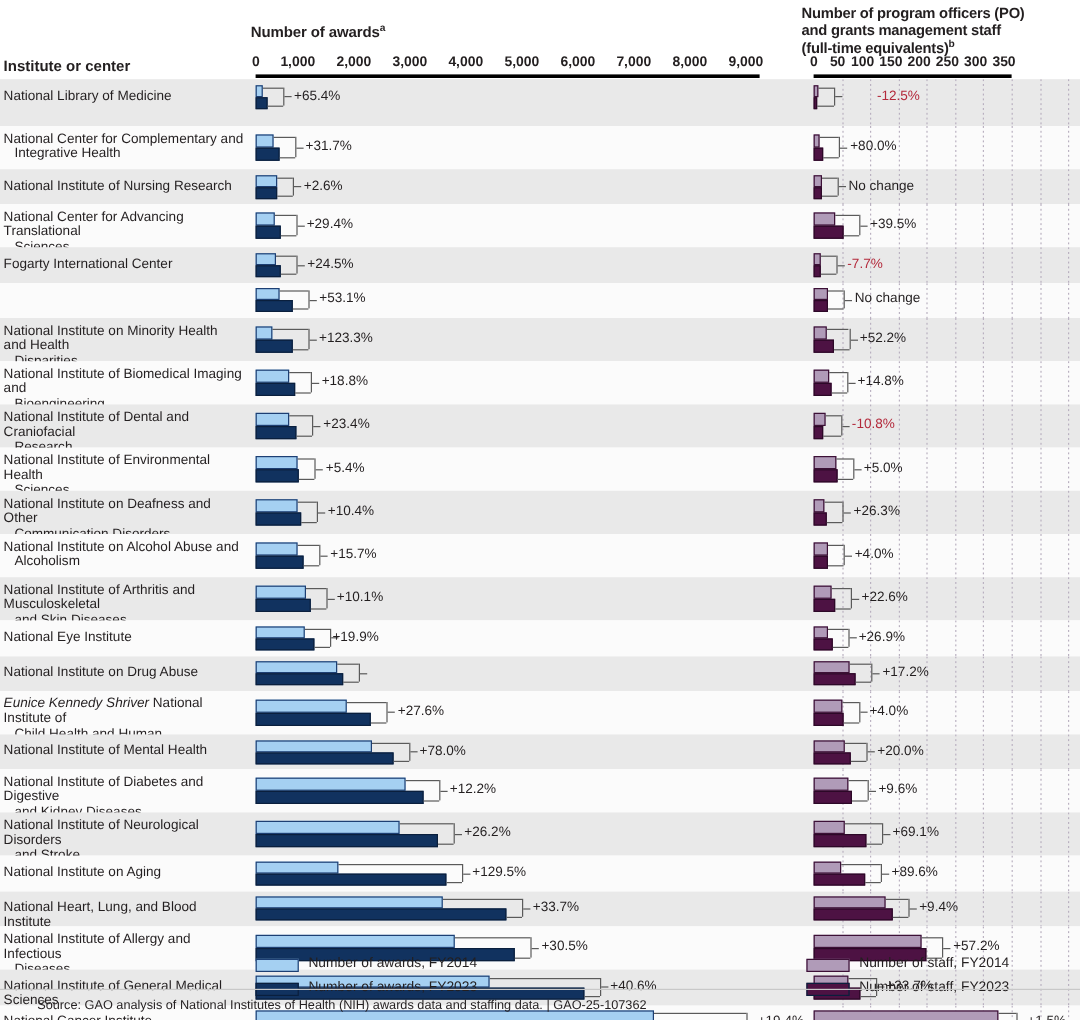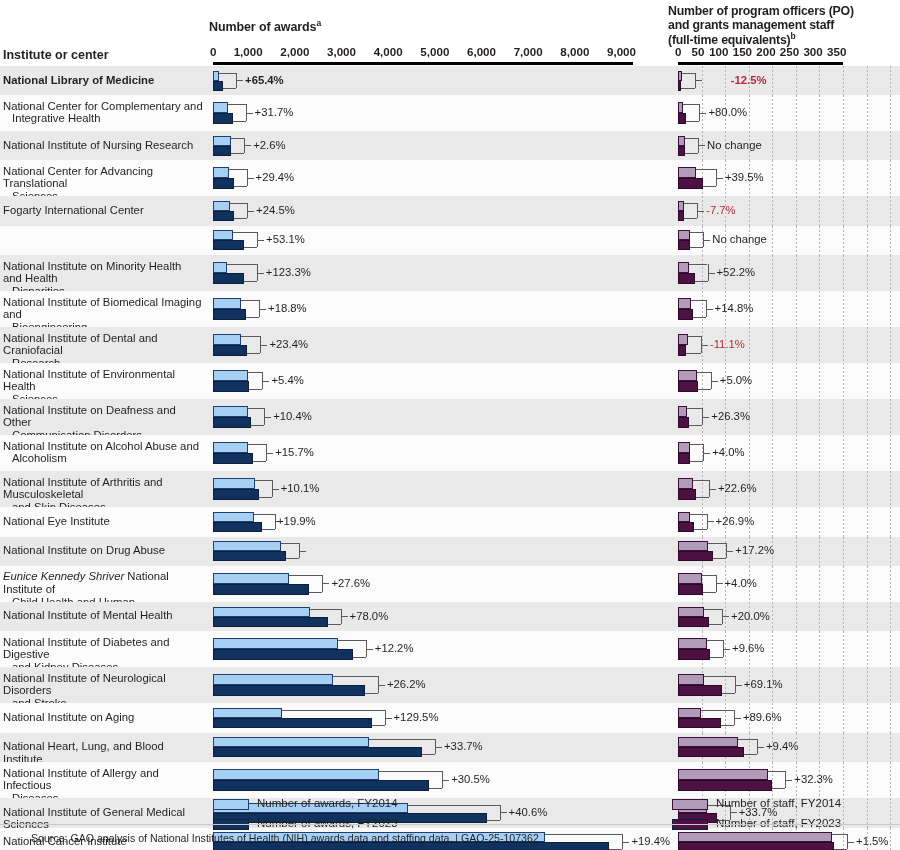--- a/index.html
+++ b/index.html
@@ -115,21 +115,21 @@
         <span style="left: 756.286px;">200</span>
         <span style="left: 779.857px;">250</span>
         <span style="left: 803.429px;">300</span>
         <span style="left: 827px;">350</span>
       </div>
     <div class="axis-rule" id="awards-rule" style="left: 213px; top: 62px; width: 420px;"></div>
     <div class="axis-rule" id="staff-rule" style="left: 678px; top: 62px; width: 165px;"></div>
   </div>
 
   <div class="rows" id="rows">
-      <div class="row alt" style="height: 29px; font-weight: bold;">
+      <div class="row alt" style="height: 39px;">
         <div class="gridline" style="left: 701.571px;"></div>
         <div class="gridline" style="left: 725.143px;"></div>
         <div class="gridline" style="left: 748.714px;"></div>
         <div class="gridline" style="left: 772.286px;"></div>
         <div class="gridline" style="left: 795.857px;"></div>
         <div class="gridline" style="left: 819.429px;"></div>
         <div class="gridline" style="left: 843px;"></div>
         <div class="gridline" style="left: 866.571px;"></div>
         <div class="gridline" style="left: 890.143px;"></div>
         <div class="inst-name" style="top: 7.5px;">National Library of Medicine</div>
@@ -382,21 +382,21 @@
         </div>
         <div class="pctlabel" style="left: 269.44px; top: 12px;">+23.4%</div>
         <div class="bar bar-staff-14" style="left: 678px; width: 9.9px; top: 7px; height: 11px;"></div>
         <div class="bar bar-staff-23" style="left: 678px; width: 8.48571px; top: 18px; height: 11px;"></div>
         <div class="bracket" style="left: 0px; top: 0px; width: 900px; height: 100%;">
           <div class="hline" style="left: 687.9px; top: 9px; width: 13px;"></div>
           <div class="hline" style="left: 686.486px; top: 26px; width: 14.4143px;"></div>
           <div class="vline" style="left: 700.9px; top: 9px; height: 17px;"></div>
           <div class="hline" style="left: 701.9px; top: 17.5px; width: 6px;"></div>
         </div>
-        <div class="pctlabel neg" style="left: 709.9px; top: 12px;">-11.1%</div>
+        <div class="pctlabel neg" style="left: 709.9px; top: 12px;">-10.8%</div>
       </div>
       <div class="row plain" style="height: 36px;">
         <div class="gridline" style="left: 701.571px;"></div>
         <div class="gridline" style="left: 725.143px;"></div>
         <div class="gridline" style="left: 748.714px;"></div>
         <div class="gridline" style="left: 772.286px;"></div>
         <div class="gridline" style="left: 795.857px;"></div>
         <div class="gridline" style="left: 819.429px;"></div>
         <div class="gridline" style="left: 843px;"></div>
         <div class="gridline" style="left: 866.571px;"></div>
@@ -772,21 +772,21 @@
         </div>
         <div class="pctlabel" style="left: 451.207px; top: 12px;">+30.5%</div>
         <div class="bar bar-staff-14" style="left: 678px; width: 90.0429px; top: 7px; height: 11px;"></div>
         <div class="bar bar-staff-23" style="left: 678px; width: 94.2857px; top: 18px; height: 11px;"></div>
         <div class="bracket" style="left: 0px; top: 0px; width: 900px; height: 100%;">
           <div class="hline" style="left: 768.043px; top: 9px; width: 17.2429px;"></div>
           <div class="hline" style="left: 772.286px; top: 26px; width: 13px;"></div>
           <div class="vline" style="left: 785.286px; top: 9px; height: 17px;"></div>
           <div class="hline" style="left: 786.286px; top: 17.5px; width: 6px;"></div>
         </div>
-        <div class="pctlabel" style="left: 794.286px; top: 12px;">+32.3%</div>
+        <div class="pctlabel" style="left: 794.286px; top: 12px;">+57.2%</div>
       </div>
       <div class="row alt" style="height: 29.4px;">
         <div class="gridline" style="left: 701.571px;"></div>
         <div class="gridline" style="left: 725.143px;"></div>
         <div class="gridline" style="left: 748.714px;"></div>
         <div class="gridline" style="left: 772.286px;"></div>
         <div class="gridline" style="left: 795.857px;"></div>
         <div class="gridline" style="left: 819.429px;"></div>
         <div class="gridline" style="left: 843px;"></div>
         <div class="gridline" style="left: 866.571px;"></div>

